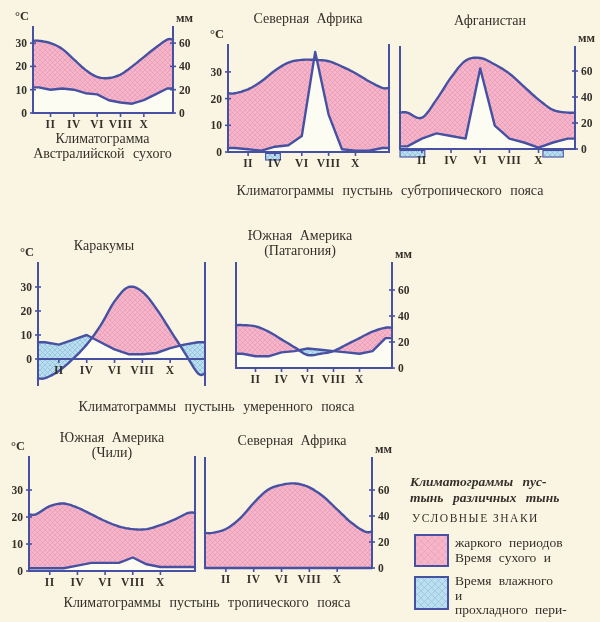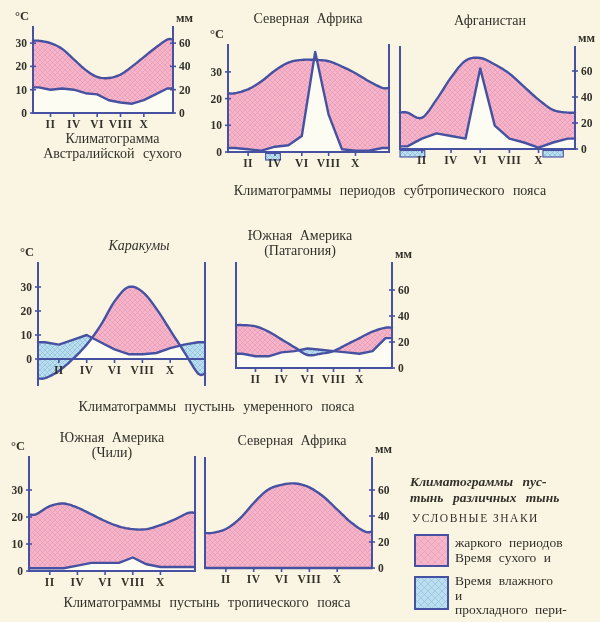--- a/index.html
+++ b/index.html
@@ -10,25 +10,25 @@
     font-family:"Liberation Serif","DejaVu Serif",serif;
     color:#33302a;
     overflow:hidden;
   }
   #charts-svg{position:absolute;left:0;top:0;}
   .txt{position:absolute;line-height:15px;}
   .chart-title{font-size:14px;text-align:center;word-spacing:4px;}
   .caption{font-size:14px;text-align:center;word-spacing:5px;}
   .t-c2{left:218px;top:11px;width:180px;}
   .t-c3{left:400px;top:13px;width:180px;}
-  .t-c4{left:59px;top:238px;width:160px;font-style:italic;}
+  .t-c4{left:24px;top:238px;width:160px;}
   .t-c5{left:210px;top:228px;width:180px;}
   .t-c6{left:22px;top:430px;width:180px;}
   .t-c7{left:202px;top:433px;width:180px;}
-  .cap-aus{left:0px;top:131px;width:205px;padding-left:10px;}
+  .cap-aus{left:0px;top:131px;width:205px;}
   .cap-sub{left:180px;top:183px;width:420px;}
   .cap-temp{left:24px;top:392px;width:385px;margin-top:7px;}
   .cap-trop{left:18px;top:595px;width:378px;}
   .legend-intro{
     left:410px;top:474px;width:152px;
     font-size:13.5px;font-style:italic;font-weight:bold;
     line-height:16px;word-spacing:6px;
   }
   .legend-header{
     left:412px;top:511px;width:158px;
@@ -302,21 +302,21 @@
     <div>(Чили)</div>
   </div>
   <div class="txt chart-title t-c7">
     <div>Северная Африка</div>
   </div>
 
   <div class="txt caption cap-aus">
     <div>Климатограмма</div>
     <div>Австралийской сухого</div>
   </div>
-  <div class="txt caption cap-sub">Климатограммы периодов субтропического пояса</div>
+  <div class="txt caption cap-sub">Климатограммы пустынь субтропического пояса</div>
   <div class="txt caption cap-temp">Климатограммы пустынь умеренного пояса</div>
   <div class="txt caption cap-trop">Климатограммы пустынь тропического пояса</div>
 
   <div class="txt legend-intro">
     <div>Климатограммы пус-</div>
     <div>тынь различных тынь</div>
   </div>
   <div class="txt legend-header">УСЛОВНЫЕ ЗНАКИ</div>
 
   <div class="swatch swatch-pink"></div>

